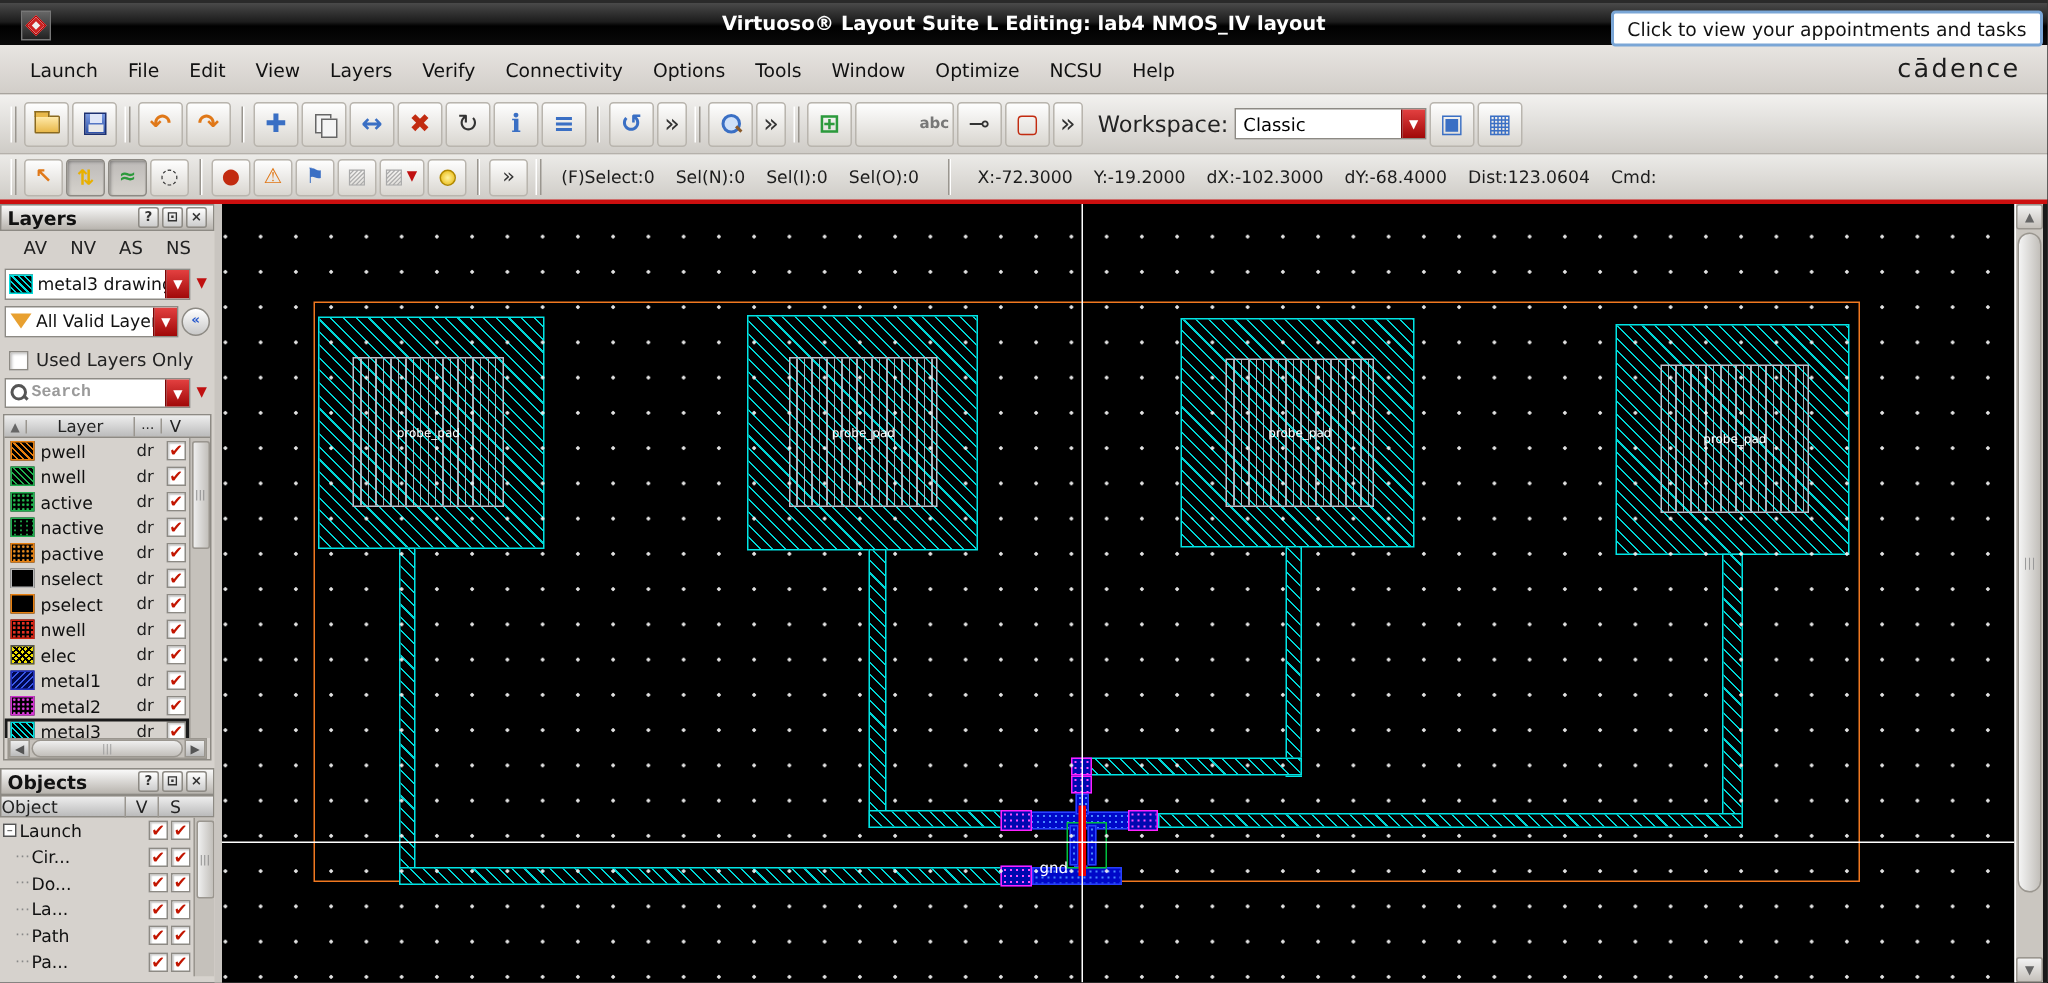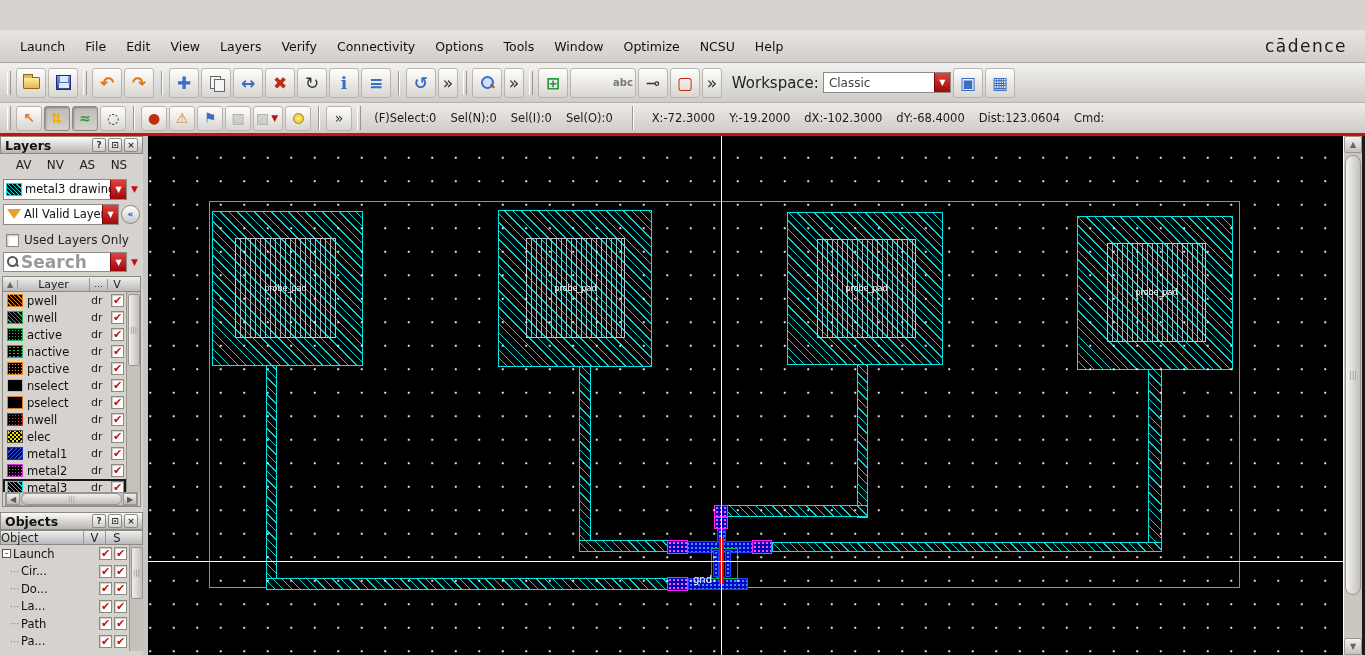--- a/index.html
+++ b/index.html
@@ -72,21 +72,21 @@
     border:2px solid #3a6fc4; border-radius:50%; background:#cfe0f8; }
   .icon-zoom:after { content:""; position:absolute; left:10px; top:10px; width:5px; height:2px;
     background:#8a5a2a; transform:rotate(45deg); }
   .dot-bulb { width:11px; height:11px; border-radius:50%; background:radial-gradient(#fff3a0,#e8b400);
     border:1px solid #b08800; }
 
   #workspace-wrap { display:flex; align-items:center; margin-left:8px; gap:4px; }
   #workspace-label { font-size:15px; color:#222; }
   #workspace-combo { width:128px; height:21px; background:#fff; border:1px solid #8d8a84;
     display:flex; align-items:center; }
-  #workspace-combo .val { flex:1; padding-left:5px; font-size:12px; color:#404040; }
+  #workspace-combo .val { flex:1; padding-left:5px; font-size:12px; color:#000000; }
   .redbtn { width:16px; height:100%; background:linear-gradient(#e34040,#a00808);
     border-left:1px solid #7a0404; color:#fff; font-size:8px; display:flex;
     align-items:center; justify-content:center; }
   .red-tri { color:#c01010; font-size:9px; margin:0 2px; }
 
   #status-row { display:flex; align-items:center; gap:14px; font-size:11.5px;
     color:#1c1c1c; margin-left:8px; white-space:nowrap; }
 
   
   #lsw { position:absolute; left:0; top:136px; width:148px; height:608px;
@@ -112,21 +112,21 @@
   .roundbtn { width:19px; height:19px; border-radius:50%; border:1px solid #8d8a84;
     background:linear-gradient(#fff,#c8c8c8); color:#2255cc; font-size:9px; font-weight:bold;
     display:flex; align-items:center; justify-content:center; }
   #used-layers-row { height:18px; margin:3px 6px; display:flex; align-items:flex-end; gap:5px;
     font-size:12px; color:#222; }
   .cb-empty { width:13px; height:13px; background:#fff; border:1px solid #8d8a84;
     box-shadow:inset 1px 1px 2px rgba(0,0,0,.25); }
   #search-row { height:24px; margin:2px 3px; display:flex; align-items:center; gap:2px; }
   .search-box { flex:1; height:20px; background:#fff; border:1px solid #8d8a84;
     display:flex; align-items:center; }
-  .search-box .ph { flex:1; color:#9a9a9a; font-weight:bold; font-size:17px; padding-left:2px; }
+  .search-box .ph { flex:1; color:#9a9a9a; font-weight:bold; font-size:11px; padding-left:2px;font-family:Liberation Mono, monospace; }
   .icon-search { width:12px; height:12px; position:relative; margin-left:3px; flex:0 0 12px; }
   .icon-search:before { content:""; position:absolute; left:0; top:0; width:7px; height:7px;
     border:2px solid #555; border-radius:50%; }
   .icon-search:after { content:""; position:absolute; left:8px; top:8px; width:4px; height:2px;
     background:#555; transform:rotate(45deg); }
 
   #layer-table { margin:2px 2px 0 2px; border:1px solid #8d8a84; background:#d6d2cd; }
   .tbl-head { height:15px; display:flex; align-items:center; background:linear-gradient(#eee,#bbb);
     border-bottom:1px solid #8d8a84; font-size:11px; color:#222; }
   .tbl-head .h-sort { width:15px; text-align:center; font-size:8px; color:#666;
@@ -222,20 +222,29 @@
   #main-thumb { flex:0 0 440px; margin:2px 1px; background:linear-gradient(90deg,#f4f4f4,#c2bfba);
     border:1px solid #9a968f; border-radius:8px; display:flex; align-items:center; justify-content:center;
     color:#999; font-size:8px; letter-spacing:0; }
   #right-edge { position:absolute; left:1362px; top:136px; width:3px; height:519px; background:#1a1a1a; }
 </style>
 </head>
 <body>
 
 <div id="app">
 
+  <div id="titlebar">
+    <div id="win-icon">
+        <div class="blade"></div>
+      </div>
+    <span class="wtitle">Virtuoso® Layout Suite L Editing: lab4 NMOS_IV layout</span>
+    <div id="tooltip">
+      <span>Click to view your appointments and tasks</span>
+    </div>
+  </div>
 
   <div id="menubar">
     <span class="menu-item">Launch</span>
     <span class="menu-item">File</span>
     <span class="menu-item">Edit</span>
     <span class="menu-item">View</span>
     <span class="menu-item">Layers</span>
     <span class="menu-item">Verify</span>
     <span class="menu-item">Connectivity</span>
     <span class="menu-item">Options</span>

